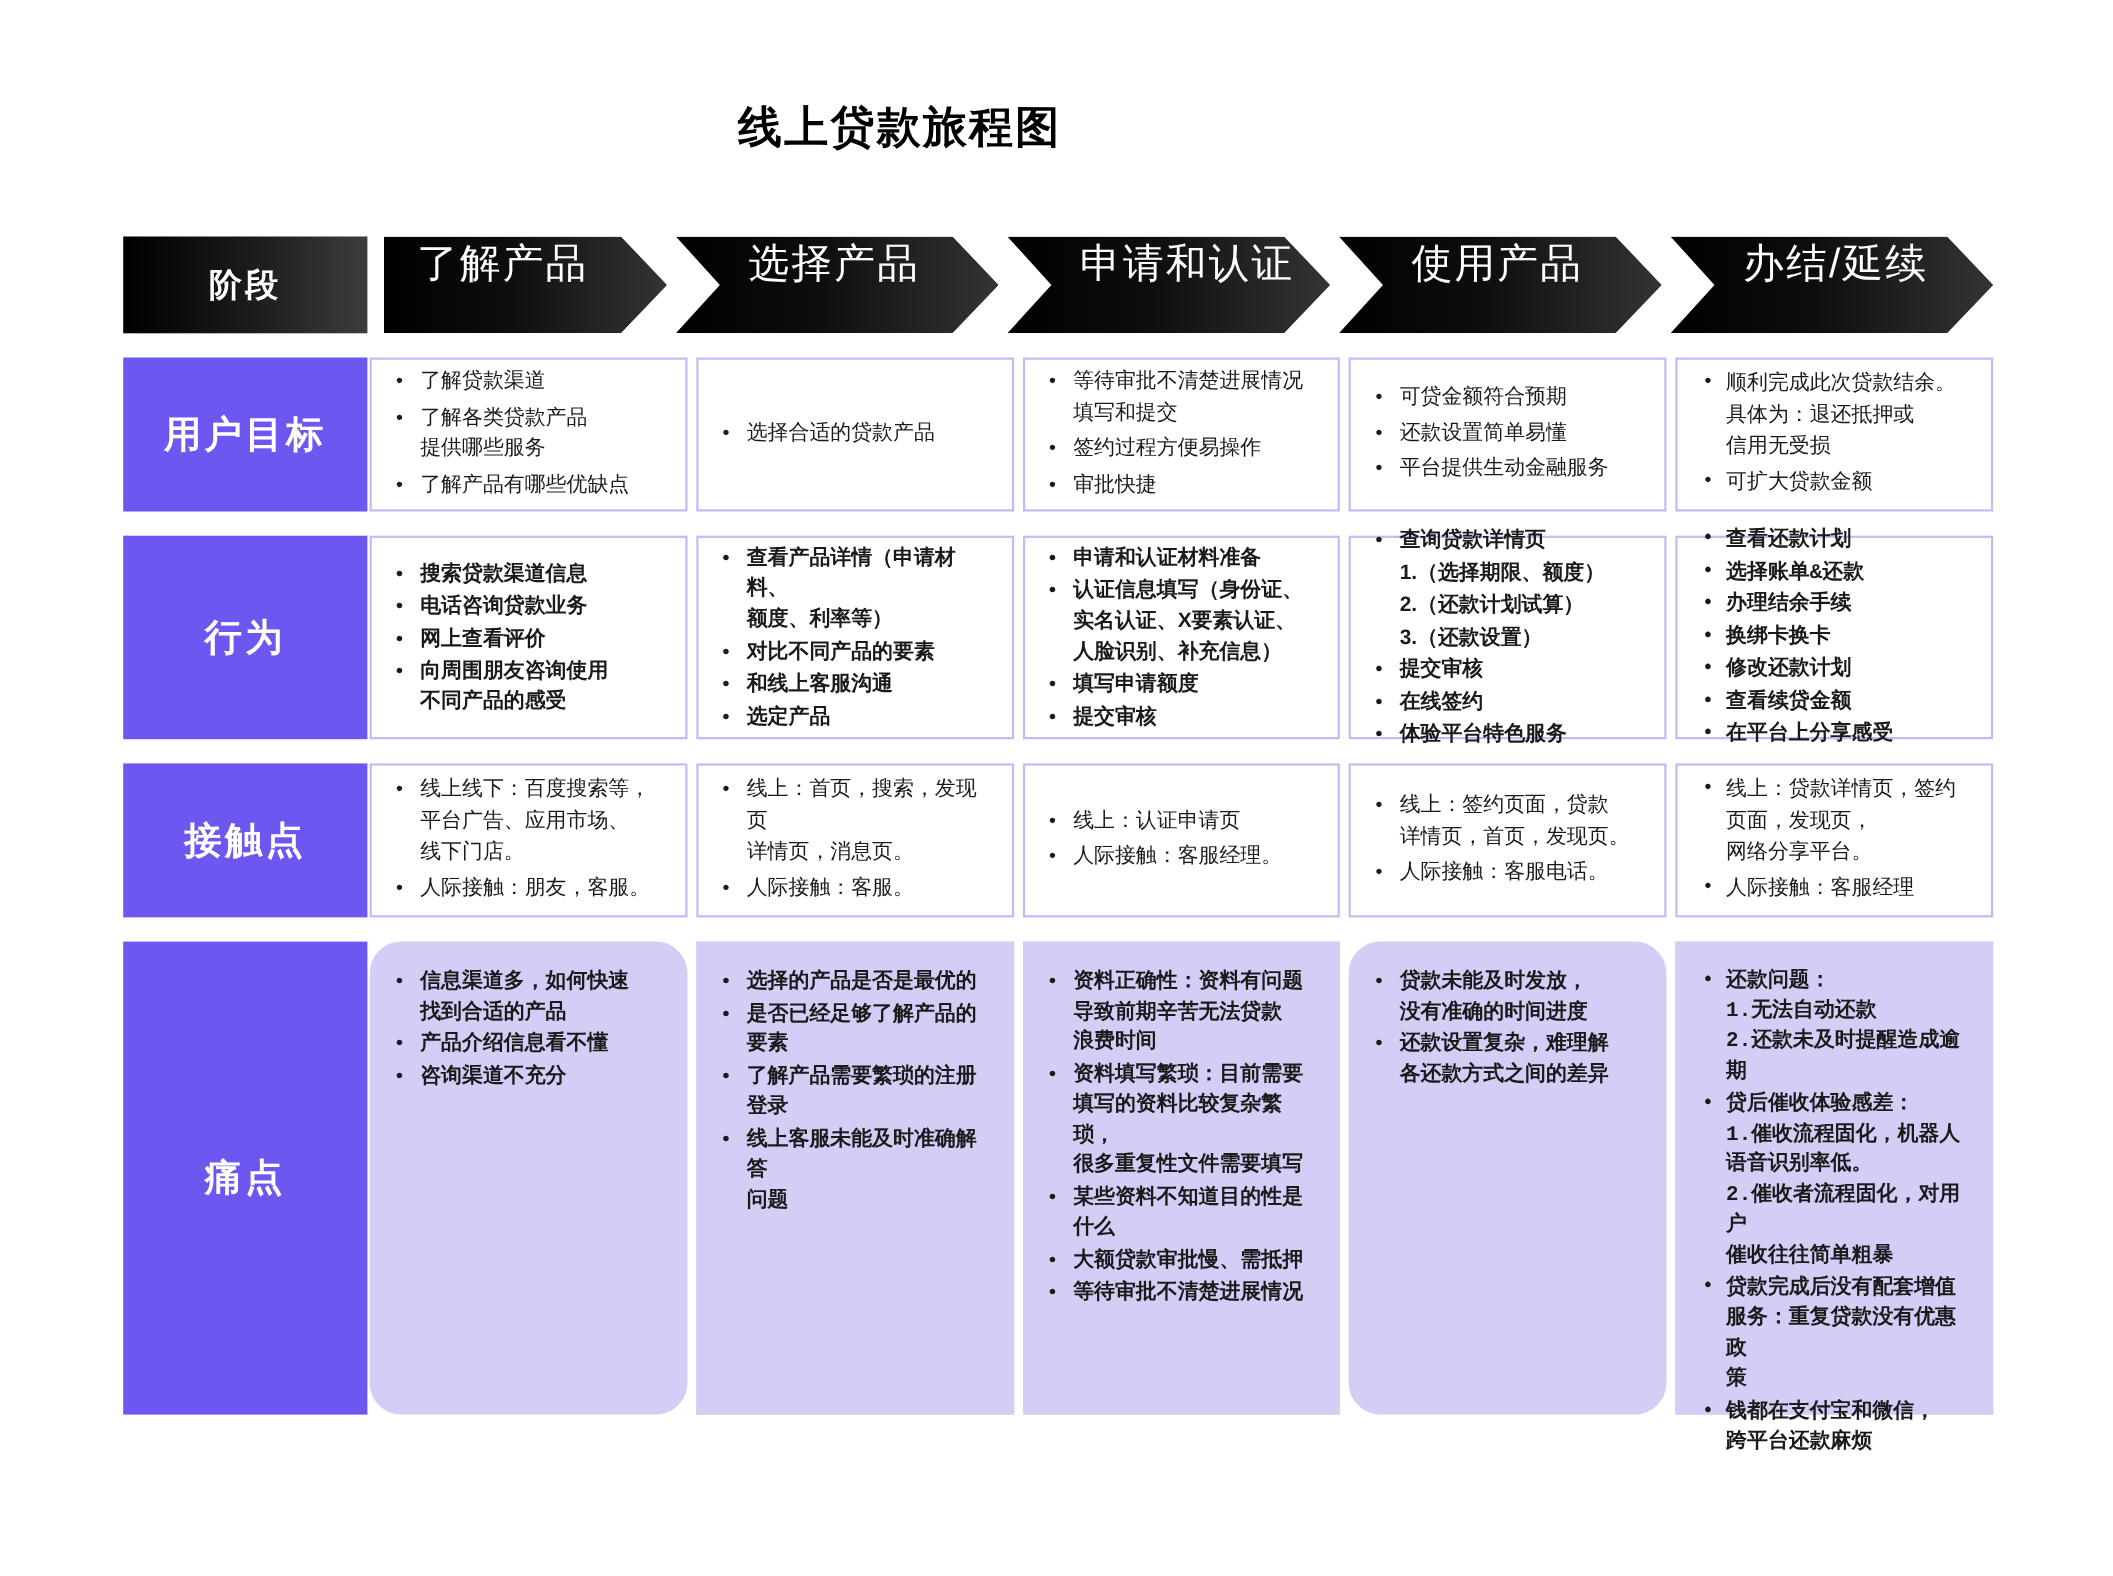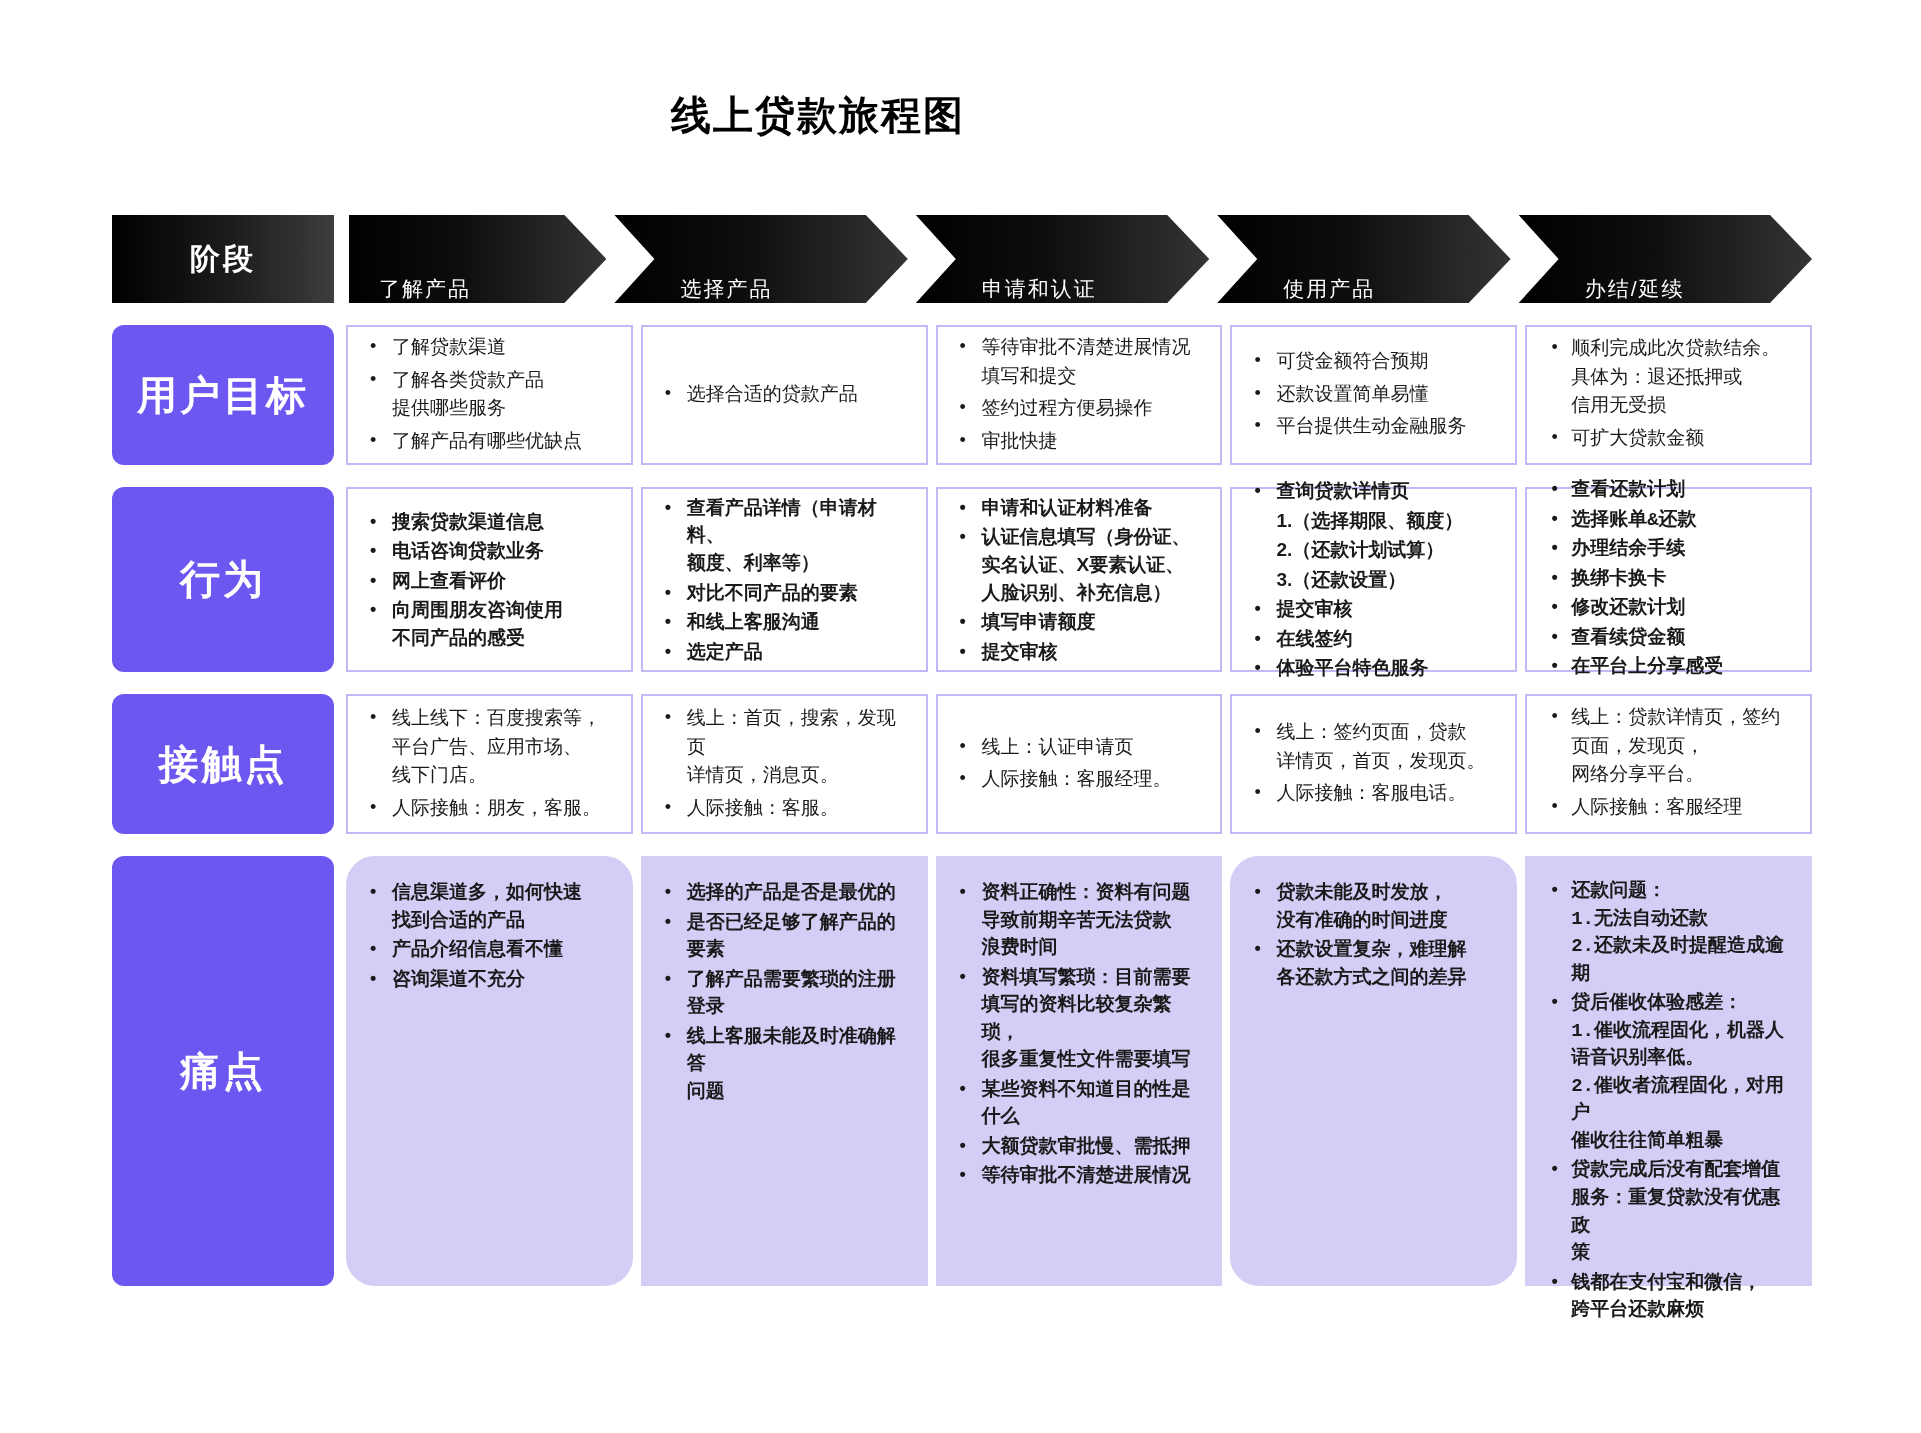--- a/index.html
+++ b/index.html
@@ -34,43 +34,42 @@
     color:#fff;font-size:30px;font-weight:bold;letter-spacing:3px;
     margin-right:15px;
   }
   .hdr-chevrons{display:flex;flex:1 1 auto;align-items:stretch;}
   .chev{
     position:relative;flex:1 1 0;
     margin-right:8px;
     background:linear-gradient(90deg,#000000 0%,#0e0e0e 45%,#343434 100%);
     -webkit-clip-path:polygon(0 0, calc(100% - 42px) 0, 100% 50%, calc(100% - 42px) 100%, 0 100%);
     clip-path:polygon(0 0, calc(100% - 42px) 0, 100% 50%, calc(100% - 42px) 100%, 0 100%);
-    display:flex;align-items:flex-end;
-    color:#ffffff;font-size:21px;letter-spacing:2px;
+    display:flex;align-items:flex-start;
+    color:#ffffff;font-size:37px;letter-spacing:2px;
     padding-left:30px;box-sizing:border-box;
   }
   .chev.first{
     -webkit-clip-path:polygon(0 0, calc(100% - 42px) 0, 100% 50%, calc(100% - 42px) 100%, 0 100%);
     clip-path:polygon(0 0, calc(100% - 42px) 0, 100% 50%, calc(100% - 42px) 100%, 0 100%);
   }
   .chev.notch{
     -webkit-clip-path:polygon(0 0, calc(100% - 42px) 0, 100% 50%, calc(100% - 42px) 100%, 0 100%, 40px 50%);
     clip-path:polygon(0 0, calc(100% - 42px) 0, 100% 50%, calc(100% - 42px) 100%, 0 100%, 40px 50%);
     padding-left:66px;
   }
   .chev.last{margin-right:0;}
 
   .row{display:flex;align-items:stretch;margin-bottom:22px;}
   .row-label{
-    width:222px;flex:0 0 222px;margin-right:12px;
+    width:222px;flex:0 0 222px;margin-right:2px;
     background:#6c57f0;
-    color:#ffffff;font-size:40px;font-weight:bold;letter-spacing:3px;
+    color:#ffffff;font-size:34px;font-weight:bold;letter-spacing:3px;
     display:flex;align-items:center;justify-content:center;
     box-sizing:border-box;
-    border-radius:12px;
   }
   .cells{display:flex;flex:1 1 auto;}
   .cell{
     flex:1 1 0;margin-right:8px;
     border:2px solid #c5b8f7;
     background:#ffffff;
     box-sizing:border-box;
     padding:20px 16px 18px 14px;
     display:flex;flex-direction:column;justify-content:center;
   }

